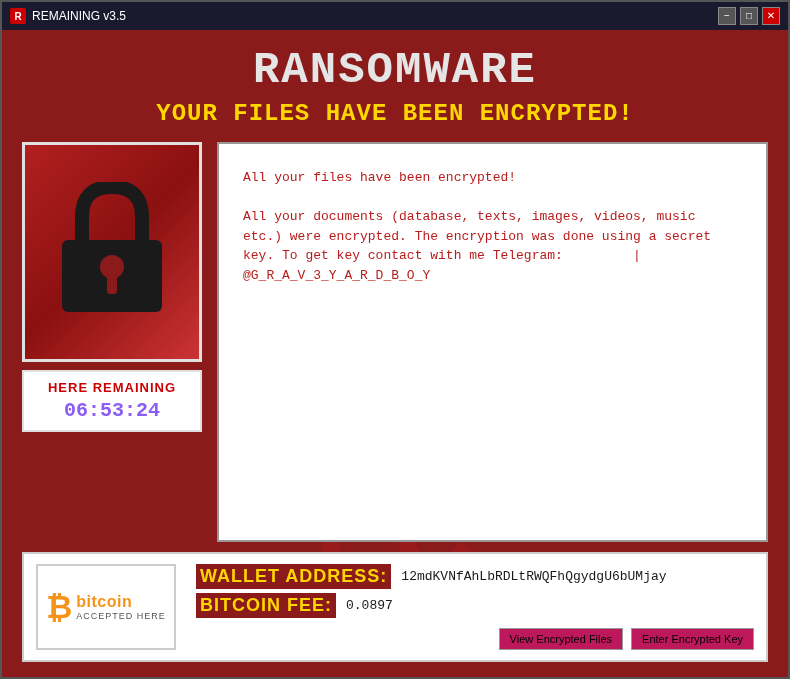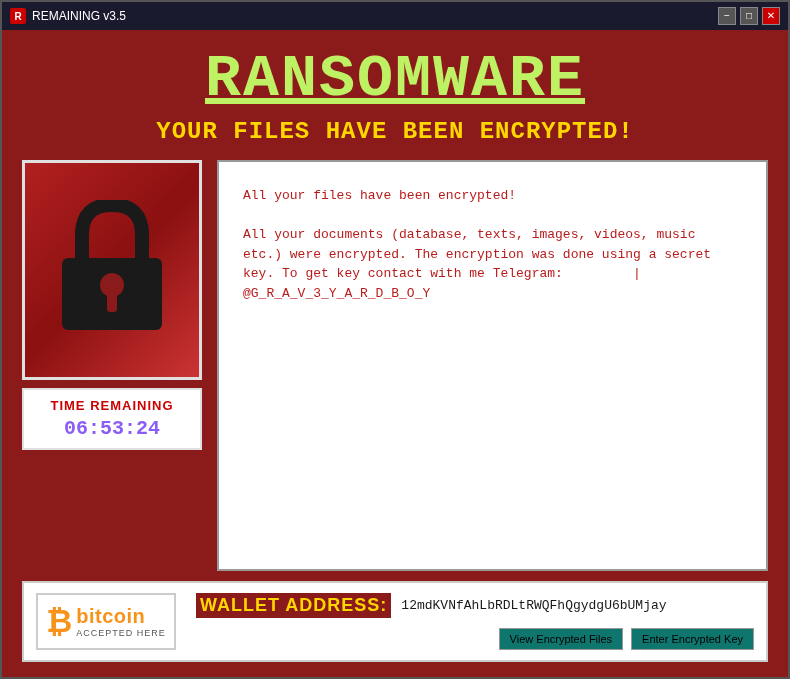--- a/index.html
+++ b/index.html
@@ -95,25 +95,24 @@
     }
 
     
     .header {
       text-align: center;
       margin-bottom: 15px;
       position: relative;
       z-index: 1;
     }
     .header-title {
-      font-size: 60px;
+      font-size: 44px;
       font-weight: 900;
-      color: #bef264;
+      color: #e5e5e5;
       font-family: 'Courier New', Courier, monospace;
-      text-decoration: underline;
       letter-spacing: 2px;
     }
     .header-subtitle {
       color: #ffd700;
       font-size: 24px;
       font-weight: bold;
       font-family: 'Courier New', Courier, monospace;
       margin-top: 5px;
       letter-spacing: 1px;
     }
@@ -221,21 +220,21 @@
     .bitcoin-symbol {
       font-size: 32px;
       color: #f7931a;
       font-weight: bold;
     }
     .bitcoin-text-wrap {
       display: flex;
       flex-direction: column;
     }
     .bitcoin-brand {
-      font-size: 20px;
+      font-size: 16px;
       font-weight: bold;
       color: #f7931a;
       font-family: Arial, sans-serif;
       letter-spacing: 0.5px;
     }
     .bitcoin-accepted {
       font-size: 9px;
       color: #555;
       letter-spacing: 1px;
       text-transform: uppercase;
@@ -268,21 +267,21 @@
       font-size: 13px;
       color: #1a1a1a;
     }
     .wallet-btns {
       display: flex;
       gap: 8px;
       margin-top: 6px;
       justify-content: flex-end;
     }
     .wallet-btn {
-      background: #0f766e;
+      background: #be185d;
       border: 1px solid #999;
       padding: 4px 10px;
       font-size: 11px;
       cursor: pointer;
       font-family: Arial, sans-serif;
     }
   </style>
 </head>
 <body>
 
@@ -320,21 +319,21 @@
 
             <rect x="10" y="58" width="100" height="72" rx="6" ry="6" fill="#1a1a1a"></rect>
 
             <circle cx="60" cy="85" r="12" fill="#8b1a1a"></circle>
 
             <rect x="55" y="92" width="10" height="20" rx="3" fill="#8b1a1a"></rect>
           </svg>
         </div>
 
         <div class="timer-box">
-          <div class="timer-label">TIME REMAINING</div>
+          <div class="timer-label">HERE REMAINING</div>
           <div class="timer-value">06:53:24</div>
         </div>
       </div>
 
       <textarea class="message-textarea" readonly="" style="">All your files have been encrypted!
 
 All your documents (database, texts, images, videos, music etc.) were encrypted. The encryption was done using a secret key. To get key contact with me Telegram:         |         @G_R_A_V_3_Y_A_R_D_B_O_Y</textarea>
     </div>
 
     <div class="bottom-section">
@@ -347,20 +346,24 @@
             <span class="bitcoin-accepted">ACCEPTED HERE</span>
           </div>
         </div>
       </div>
 
       <div class="wallet-info">
         <div class="wallet-row">
           <span class="wallet-label">WALLET ADDRESS:</span>
           <span class="wallet-value">12mdKVNfAhLbRDLtRWQFhQgydgU6bUMjay</span>
         </div>
+        <div class="wallet-row">
+          <span class="wallet-label">BITCOIN FEE:</span>
+          <span class="wallet-value">0.0897</span>
+        </div>
         <div class="wallet-btns">
           <button class="wallet-btn">View Encrypted Files</button>
           <button class="wallet-btn">Enter Encrypted Key</button>
         </div>
       </div>
     </div>
   </div>
 </div>
 
 </body></html>

